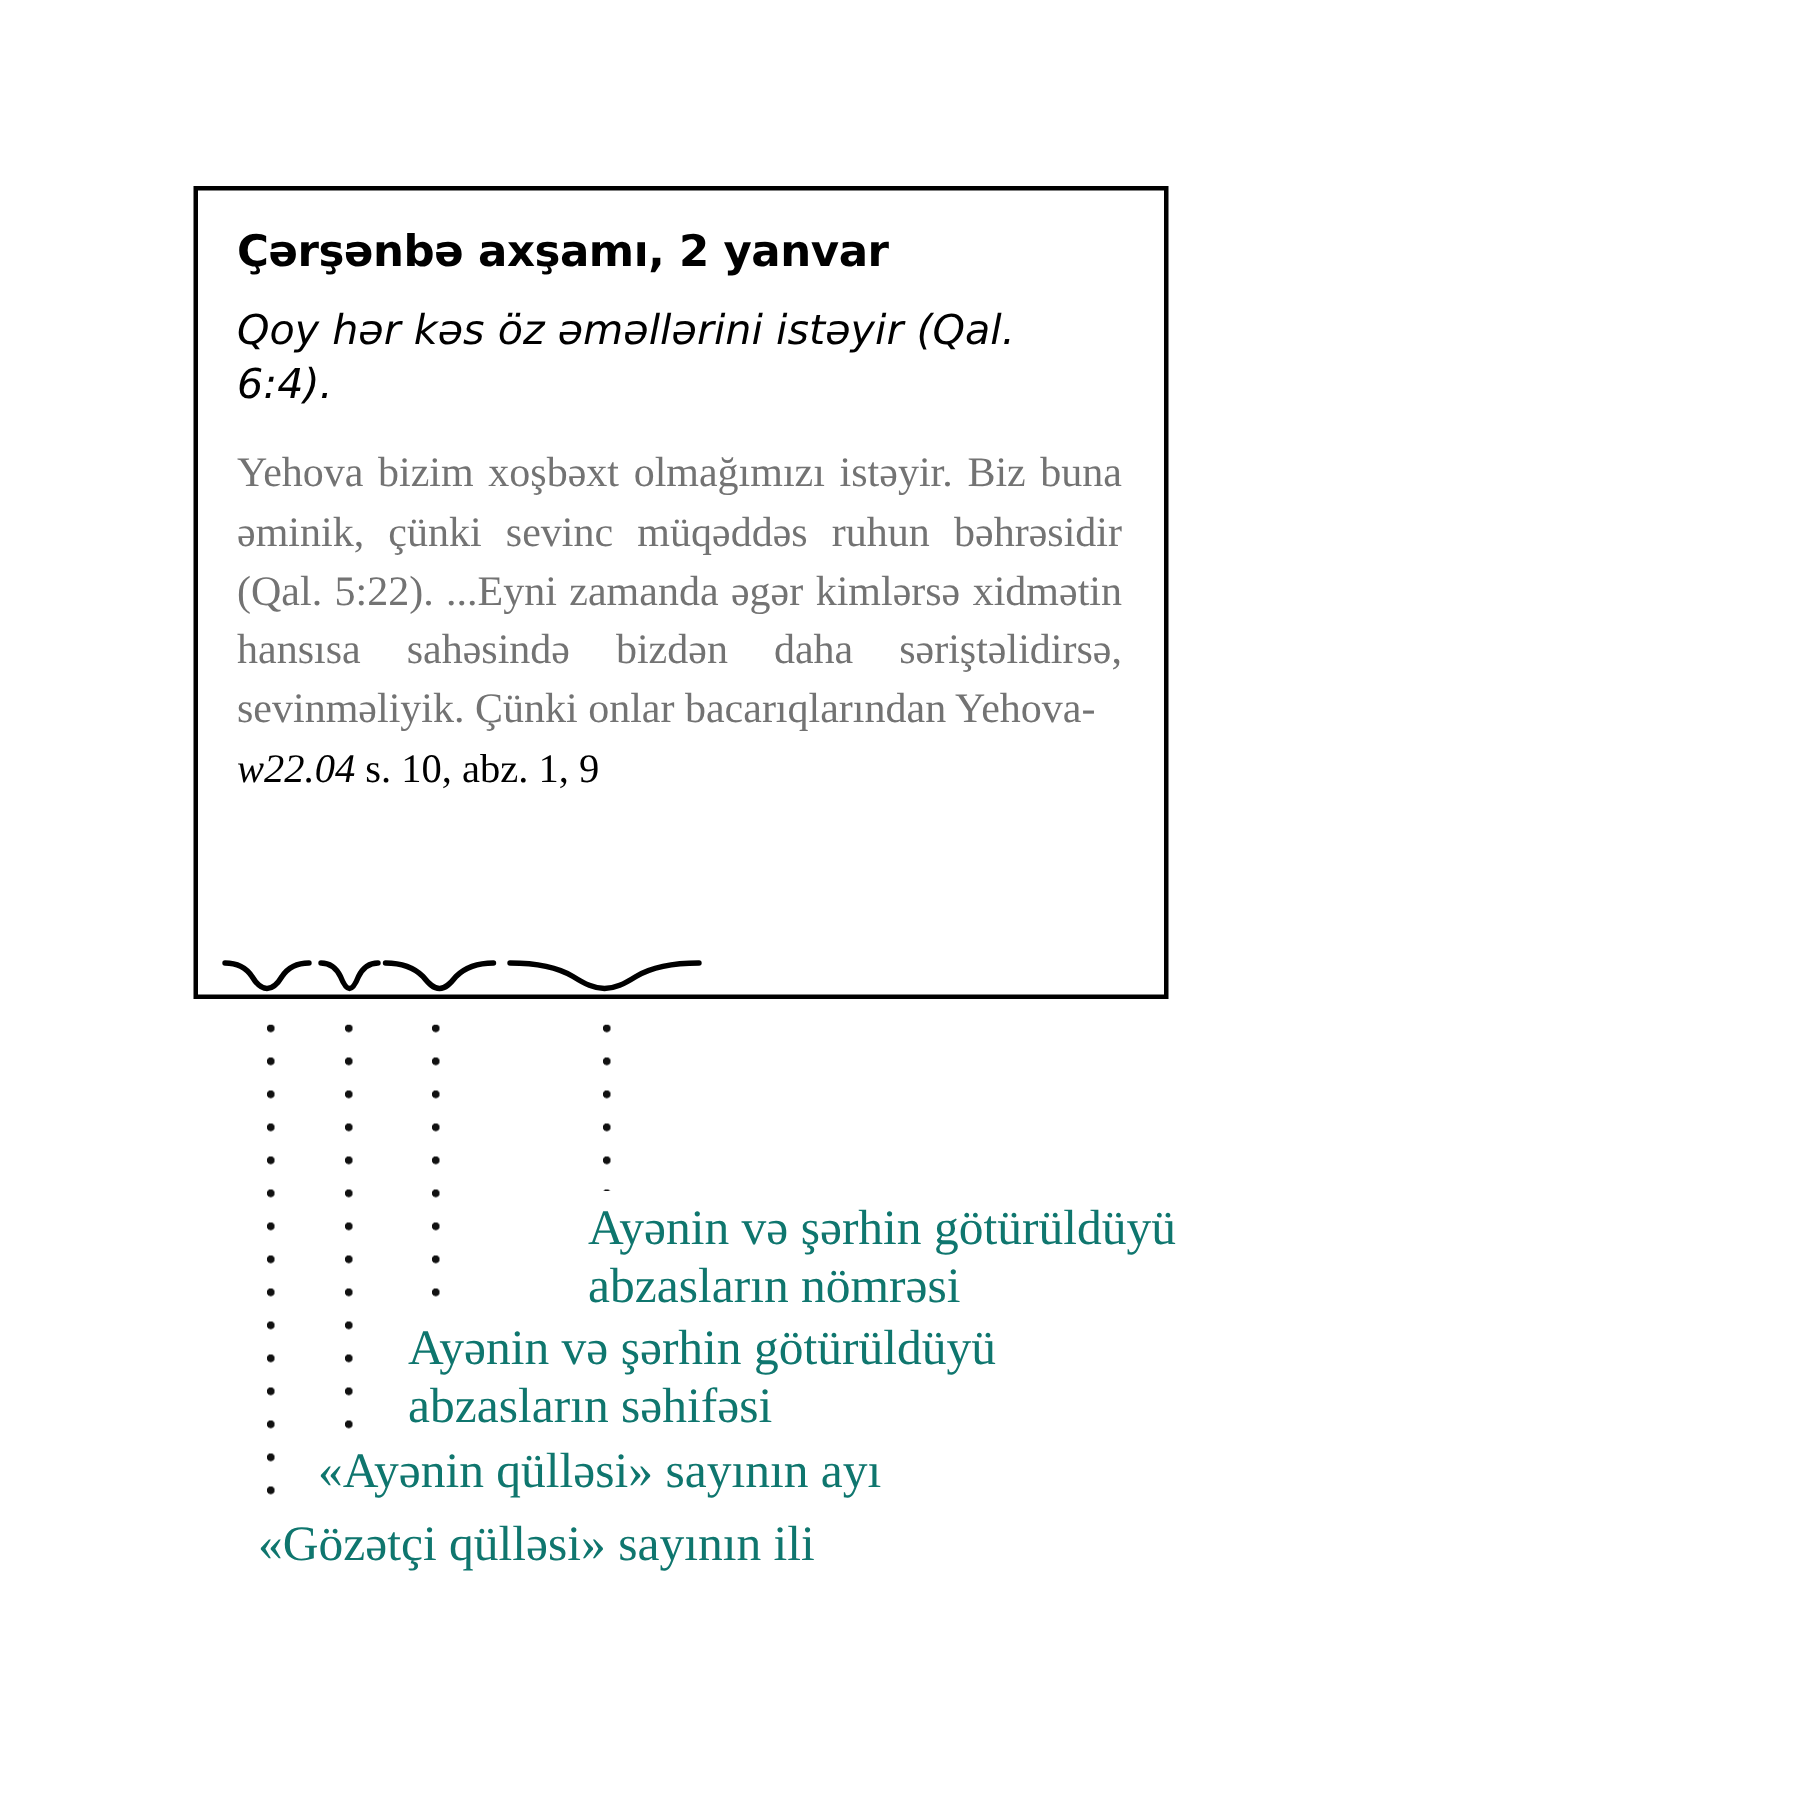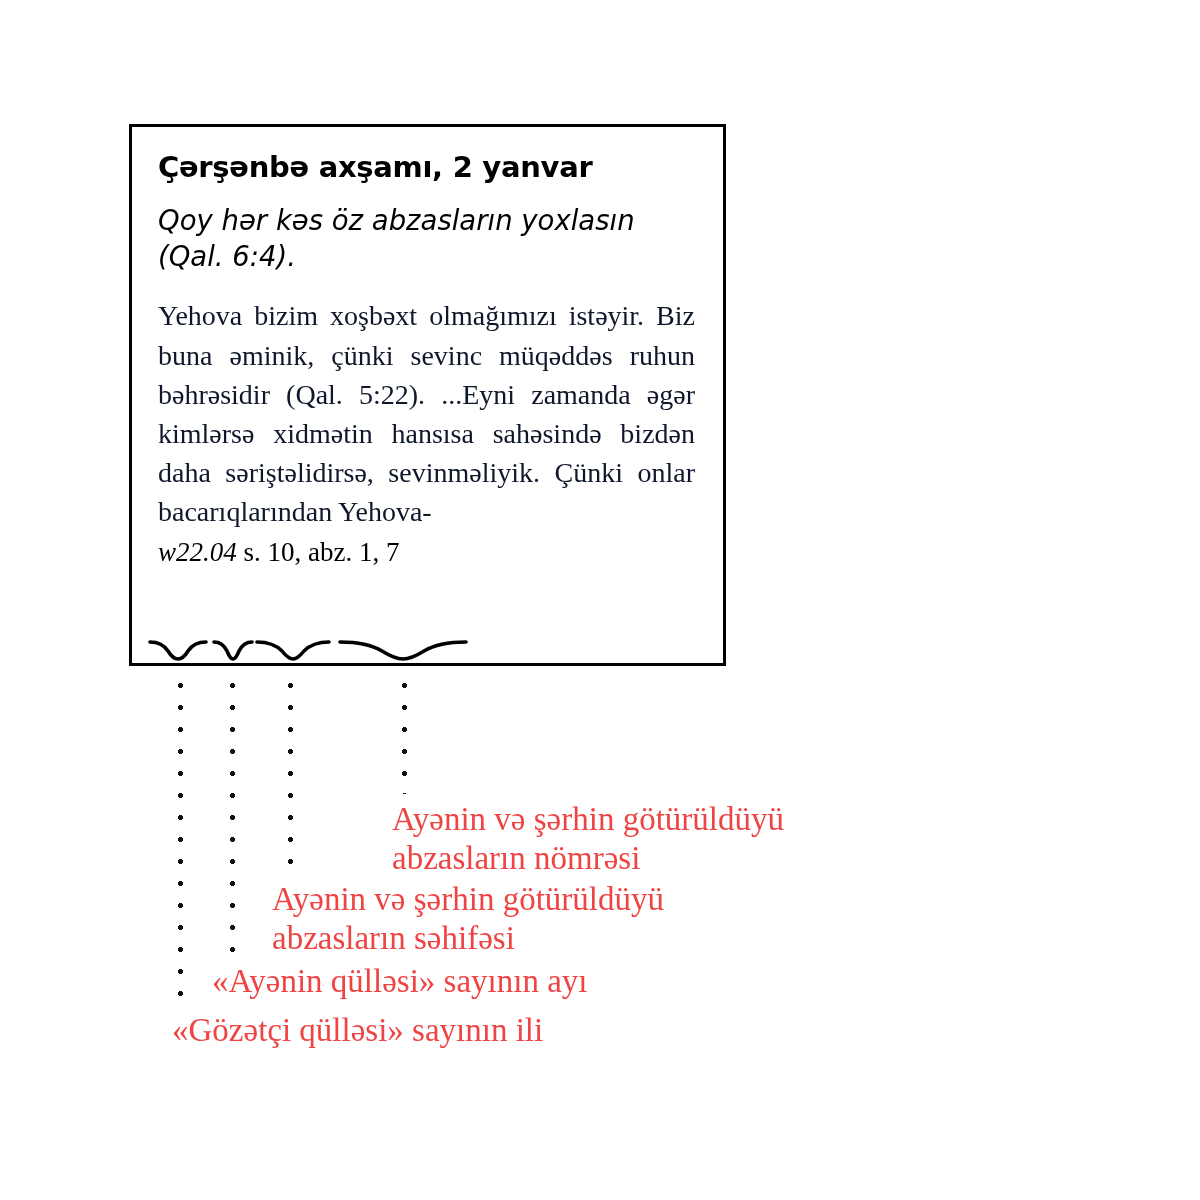--- a/index.html
+++ b/index.html
@@ -15,21 +15,21 @@
     color: #000000;
     overflow: hidden;
     position: relative;
   }
 
   
   #text-box {
     position: absolute;
     left: 129px;
     top: 124px;
-    width: 597px;
+    width: 650px;
     height: 542px;
     box-sizing: border-box;
     border: 3px solid #000000;
     background: #ffffff;
   }
   #text-box-inner {
     padding: 24px 28px 0 26px;
   }
 
   .day-heading {
@@ -51,21 +51,21 @@
     color: #000000;
   }
 
   .body-text {
     font-family: "Liberation Serif", "DejaVu Serif", serif;
     font-size: 28px;
     line-height: 1.40;
     text-align: justify;
     text-justify: inter-word;
     margin: 0;
-    color: #0f172a;
+    color: #737373;
     hyphens: manual;
   }
   .body-text .last-line {
     display: block;
   }
 
   .citation {
     font-family: "Liberation Serif", "DejaVu Serif", serif;
     font-size: 27px;
     line-height: 1.25;
@@ -94,44 +94,44 @@
     background-size: 5px 22px;
     background-repeat: repeat-y;
   }
 
   
   .callout {
     position: absolute;
     font-family: "Liberation Serif", "DejaVu Serif", serif;
     font-size: 33px;
     line-height: 1.18;
-    color: #ef4444;
+    color: #0f766e;
     white-space: pre-line;
   }
   #callout-paragraph { left: 392px; top: 800px; }
   #callout-page      { left: 272px; top: 880px; }
   #callout-month     { left: 212px; top: 962px; }
   #callout-year      { left: 172px; top: 1011px; }
 </style>
 </head>
 <body>
 
 <div id="text-box">
   <div id="text-box-inner">
 
     <div class="day-heading">Çərşənbə axşamı, 2 yanvar</div>
 
-    <div class="scripture">Qoy hər kəs öz abzasların yoxlasın (Qal. 6:4).</div>
+    <div class="scripture">Qoy hər kəs öz əməllərini istəyir (Qal. 6:4).</div>
 
     <div class="body-text">
       <span>Yehova bizim xoşbəxt olmağımızı istəyir. Biz buna əminik, çünki sevinc müqəddəs ruhun bəhrəsidir (Qal. 5:22). ...Eyni zamanda əgər kimlərsə xidmətin hansısa sahəsində bizdən daha səriştəlidirsə, sevinməliyik. Çünki onlar bacarıqlarından Yehova-</span>
     </div>
 
     <div class="citation">
-      <span class="pub">w22.04</span><span> s. 10,</span><span> abz. 1, 7</span>
+      <span class="pub">w22.04</span><span> s. 10,</span><span> abz. 1, 9</span>
     </div>
 
   </div>
 </div>
 
 <svg id="braces" viewBox="0 0 1200 1200">
 
   <path d="M150,642 C158,642 164,645 168,651 C171,656 174,659 178,659 C182,659 185,656 188,651 C192,645 198,642 206,642" fill="none" stroke="#000000" stroke-width="3.6" stroke-linecap="round"></path>
 
   <path d="M214,642 C220,642 224,645 227,651 C229,656 231,659 233,659 C235,659 237,656 239,651 C242,645 246,642 252,642" fill="none" stroke="#000000" stroke-width="3.6" stroke-linecap="round"></path>

